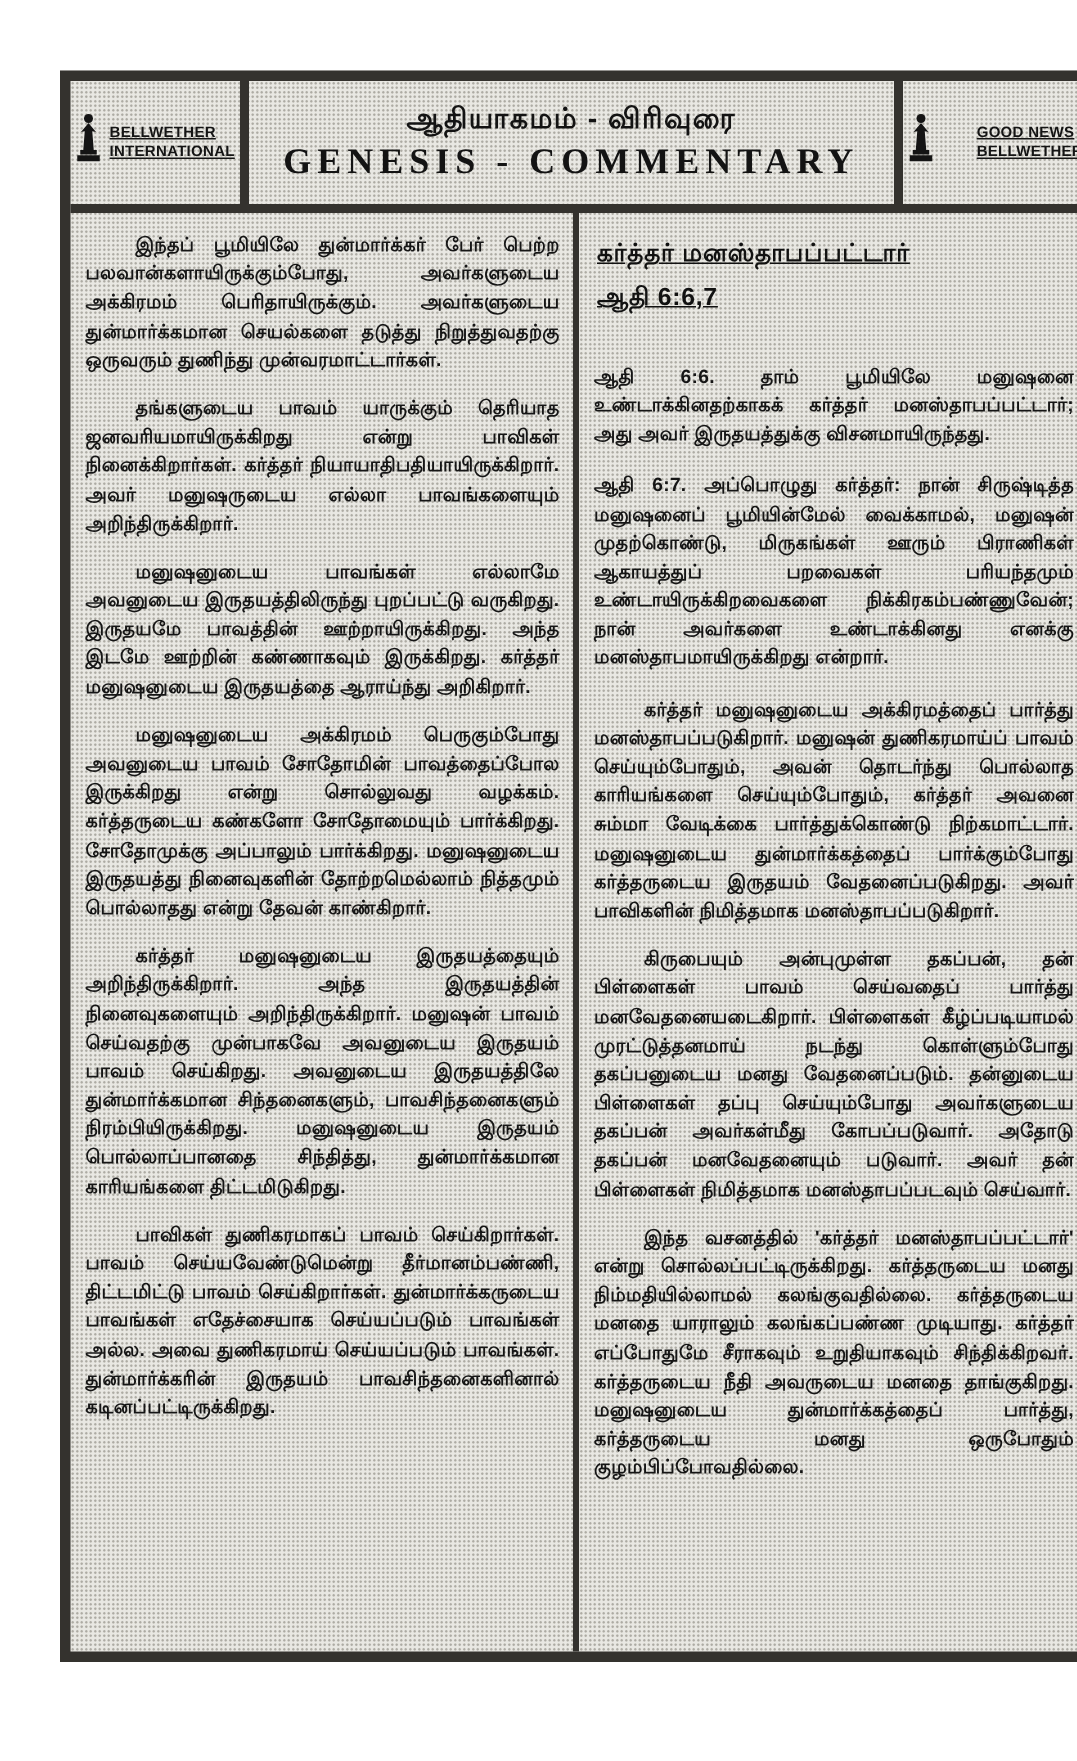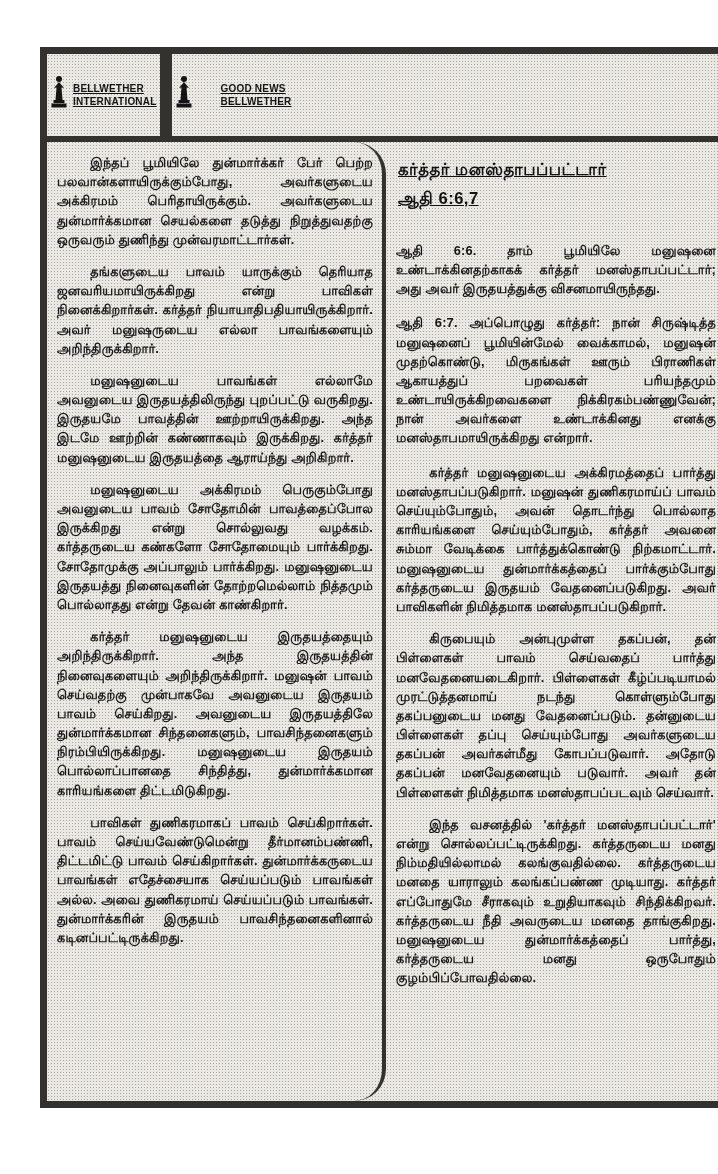--- a/index.html
+++ b/index.html
@@ -23,21 +23,21 @@
   .logo-text{display:flex;flex-direction:column;line-height:1.35;}
   .logo-l1,.logo-l2{font-size:10px;font-weight:bold;color:#141414;letter-spacing:0.2px;white-space:nowrap;}
   .logo-l1{text-decoration:underline;}
   .logo-l2{text-decoration:underline;}
 
   .title-box{flex:1;display:flex;flex-direction:column;align-items:center;justify-content:center;}
   .title-tamil{font-size:19px;font-weight:bold;color:#131313;letter-spacing:1px;}
   .title-english{font-family:"Liberation Serif",serif;font-size:24px;font-weight:bold;letter-spacing:4px;color:#131313;margin-top:3px;}
 
   .body-row{flex:1;display:flex;min-height:0;}
-  .col{width:50%;box-sizing:border-box;padding:11px 9px 8px 10px;color:#151515;border-radius:32px;}
+  .col{width:50%;box-sizing:border-box;padding:11px 9px 8px 10px;color:#151515;}
   .left-col{border-right:4px solid #34322e;}
   .para{margin:0 0 13px 0;text-align:justify;text-indent:2.6em;font-size:12.8px;line-height:1.5;font-weight:bold;letter-spacing:0.2px;}
   .para:last-child{margin-bottom:0;}
 
   .rc-heading{margin:2px 0 28px 2px;}
   .rc-h-line{font-size:16.5px;font-weight:bold;color:#111;text-decoration:underline;line-height:1.75;letter-spacing:0.5px;}
   .verse{margin:0 0 15px 0;text-align:justify;font-size:12.8px;line-height:1.5;font-weight:bold;letter-spacing:0.2px;}
   .verse-ref{}
 
   .footer{
@@ -67,20 +67,24 @@
             <rect x="3.5" y="25" width="11" height="3" fill="#141414"></rect>
             <rect x="1.5" y="28.5" width="15" height="4" fill="#141414"></rect>
           </svg>
         </span>
         <span class="logo-text">
           <span class="logo-l1">BELLWETHER</span>
           <span class="logo-l2">INTERNATIONAL</span>
         </span>
       </div>
 
+      <div class="title-box">
+        <div class="title-tamil">ஆதியாகமம் - விரிவுரை</div>
+        <div class="title-english">GENESIS - COMMENTARY</div>
+      </div>
 
       <div class="logo-box right">
         <span class="statue-icon">
           <svg width="18" height="36" viewBox="0 0 18 36">
             <circle cx="9" cy="4" r="3" fill="#141414"></circle>
             <path d="M9 7 L14 13 L11.5 12.5 L12.5 25 L5.5 25 L6.5 12.5 L4 13 Z" fill="#141414"></path>
             <rect x="3.5" y="25" width="11" height="3" fill="#141414"></rect>
             <rect x="1.5" y="28.5" width="15" height="4" fill="#141414"></rect>
           </svg>
         </span>

